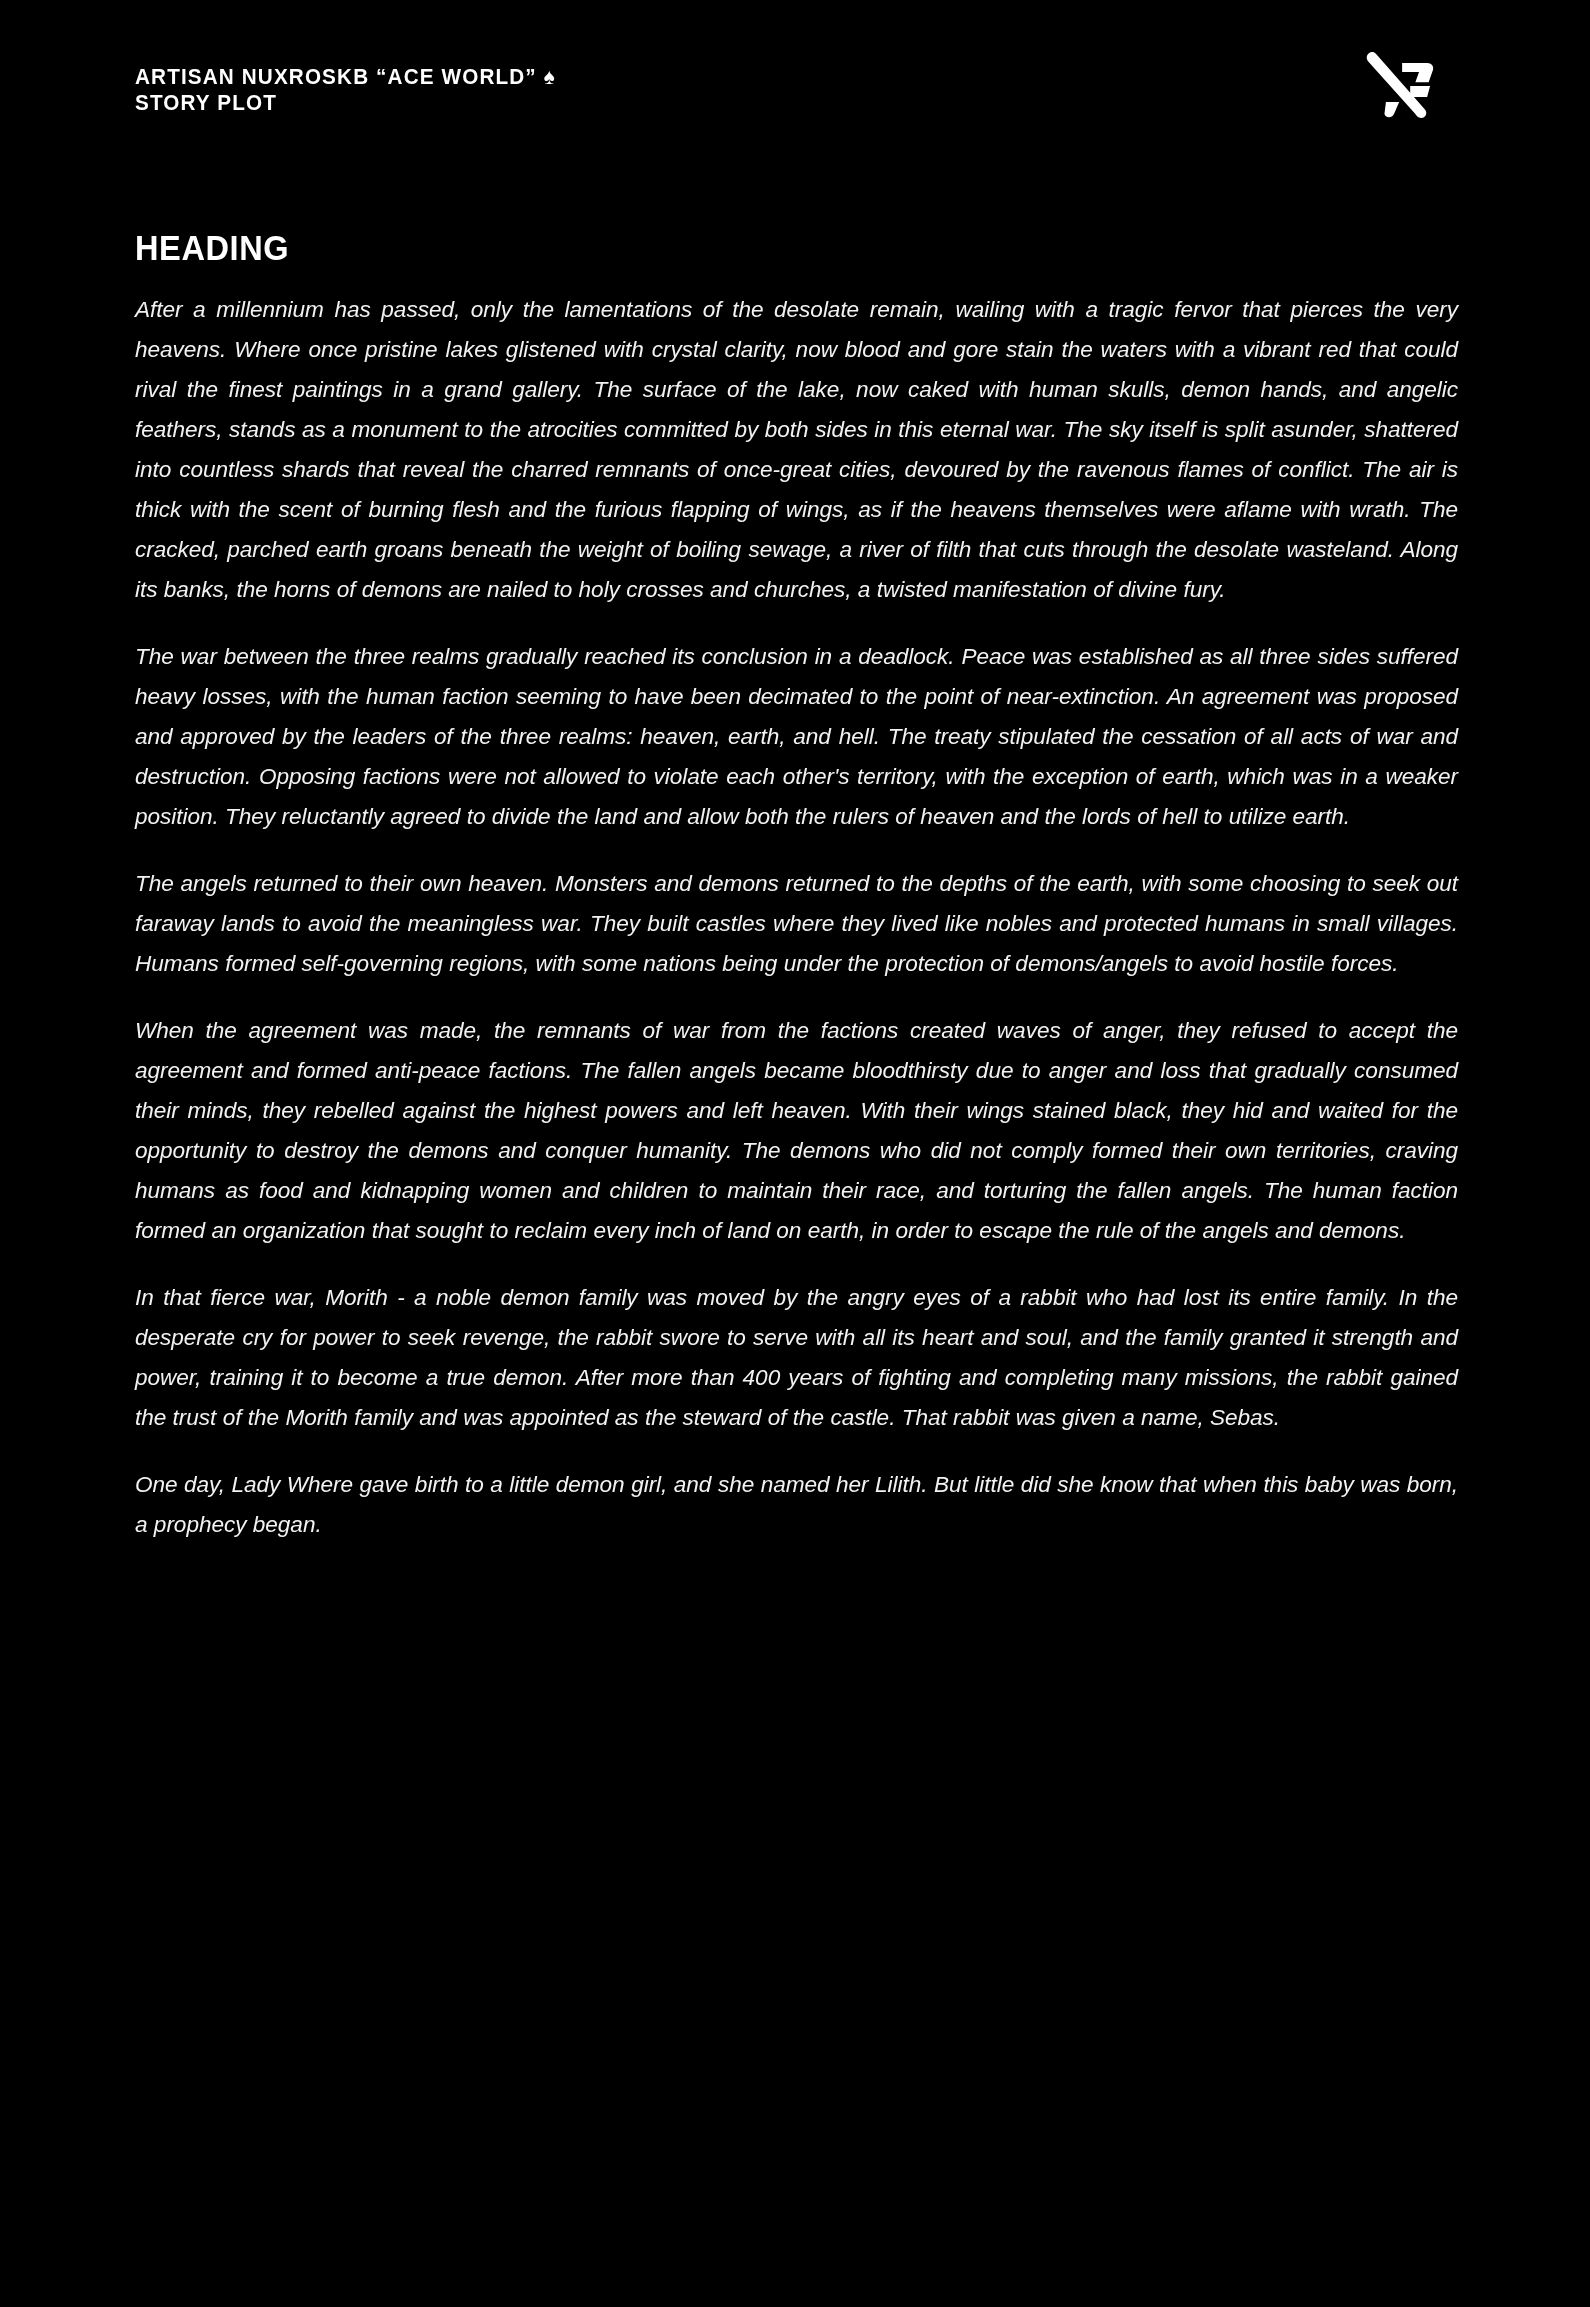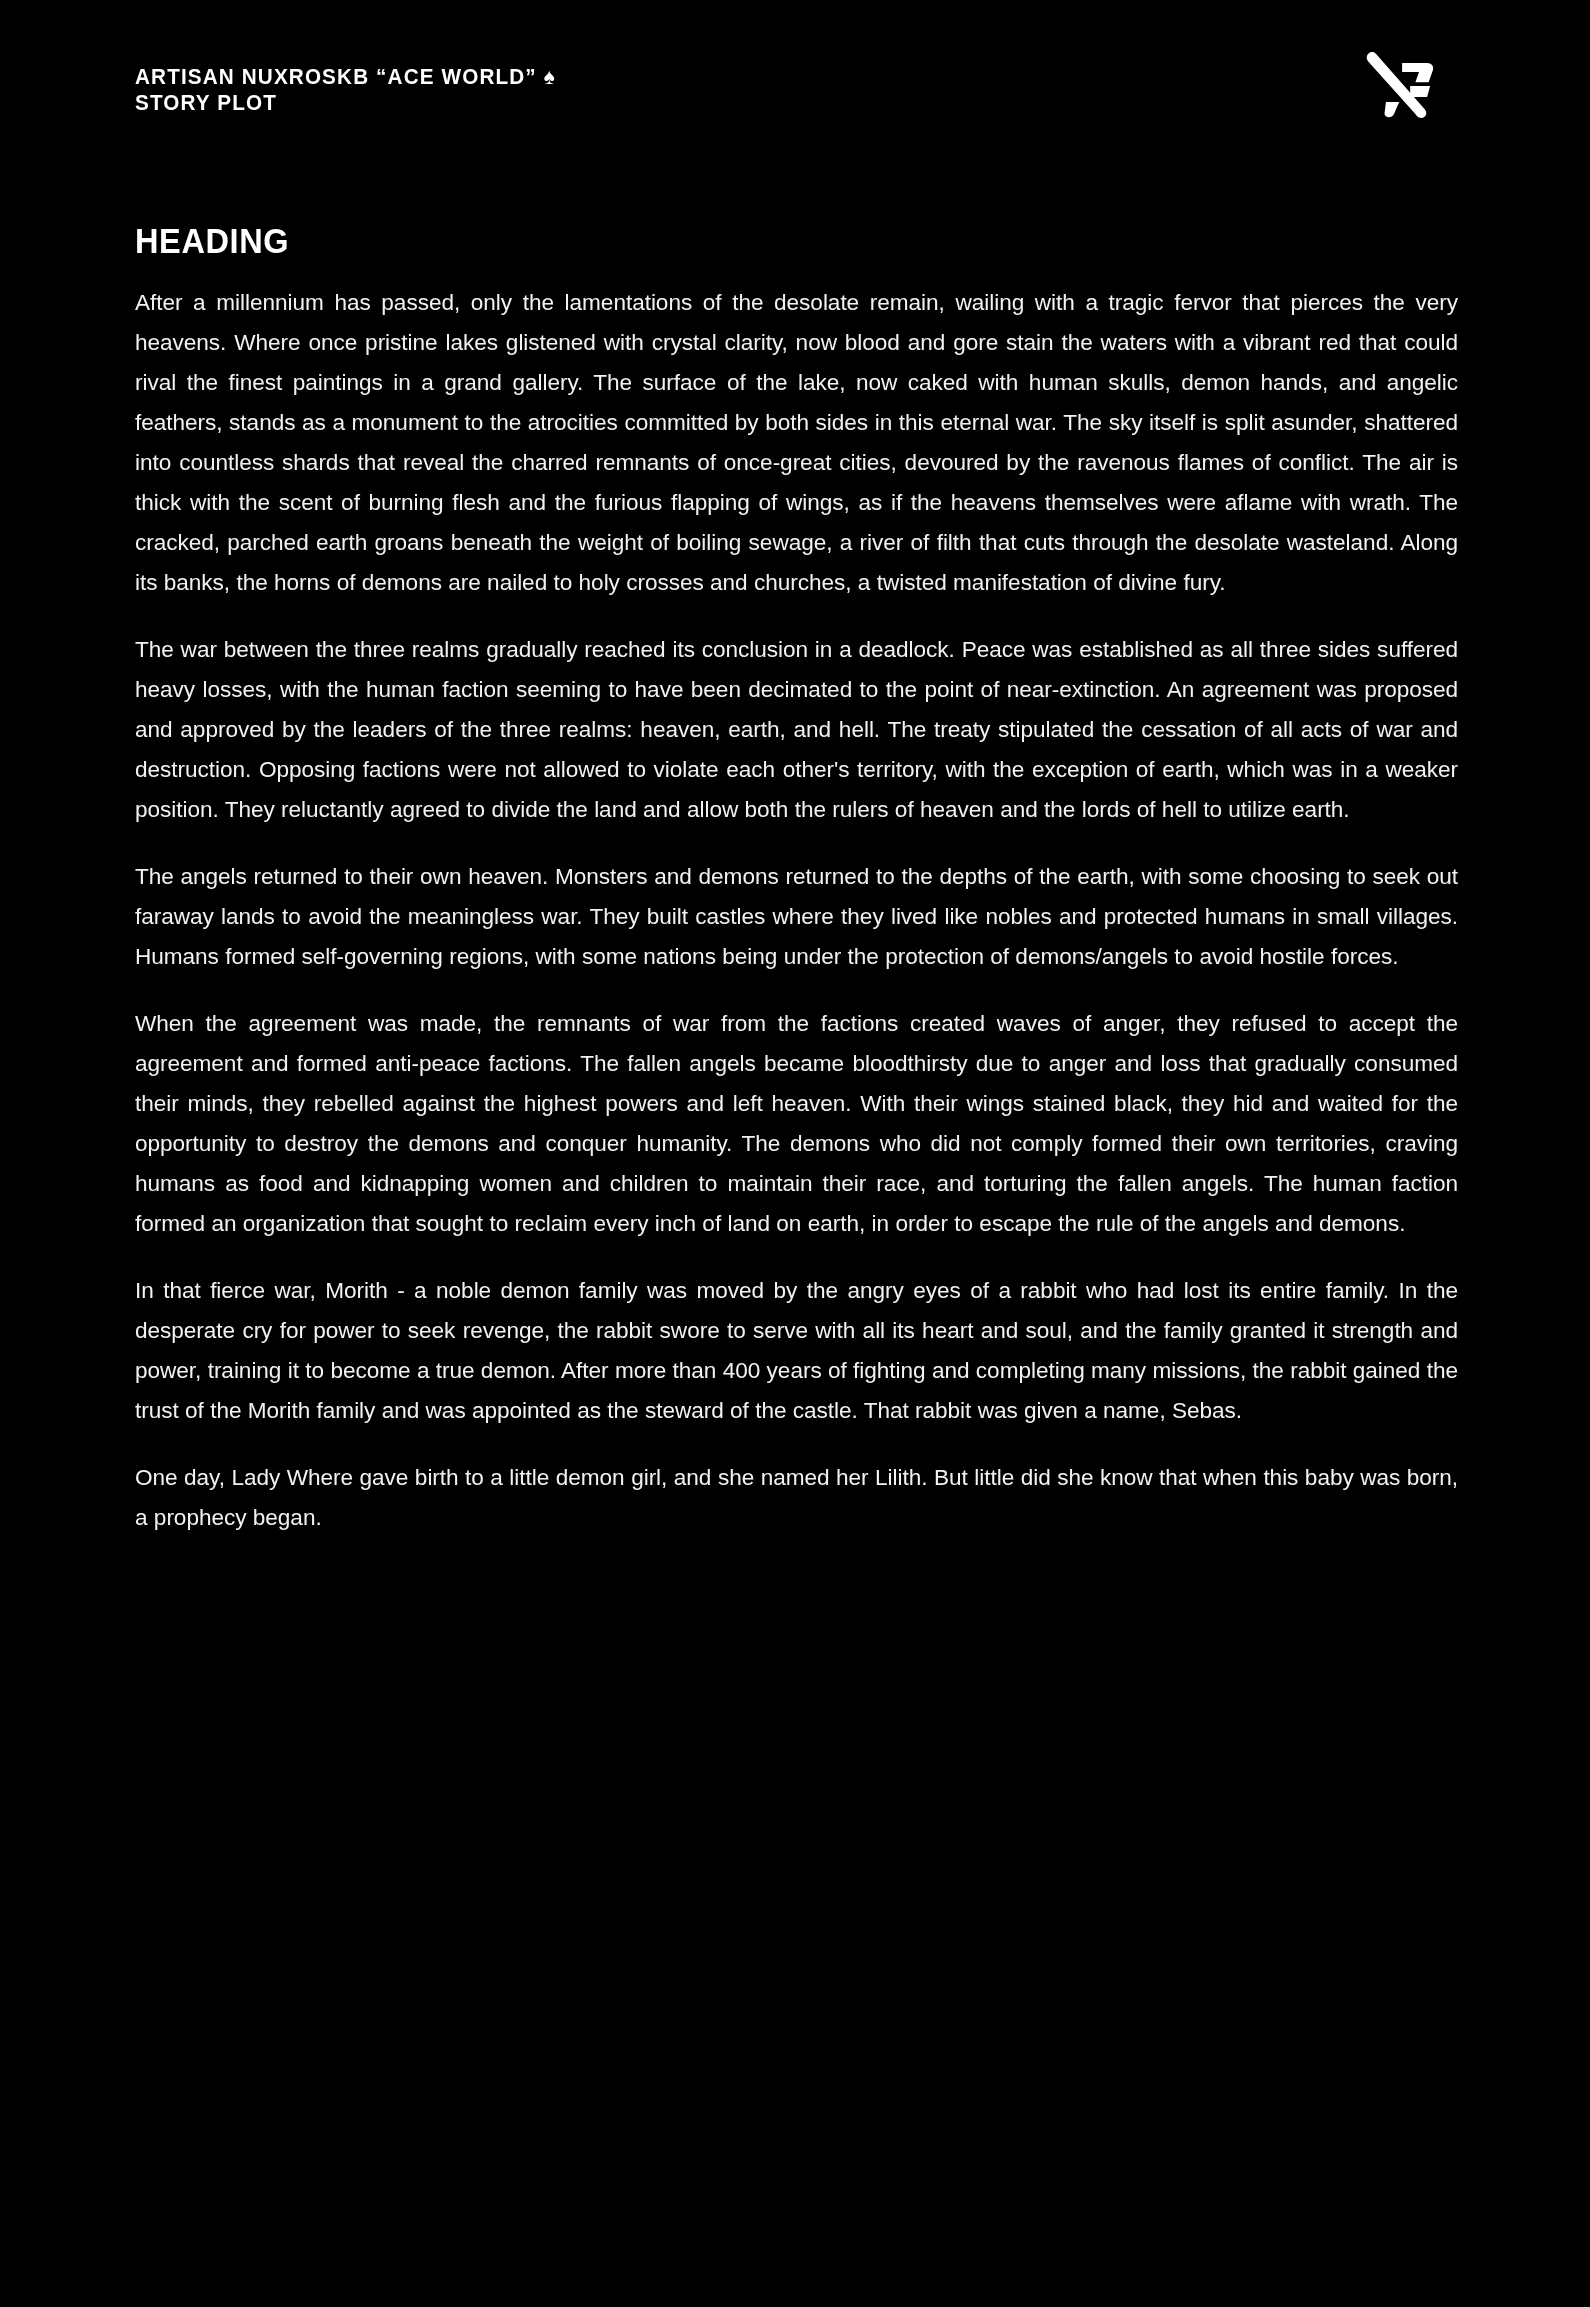--- a/index.html
+++ b/index.html
@@ -63,21 +63,21 @@
   .logo svg {
     display: block;
     width: 104px;
     height: 81px;
   }
 
   
   .content {
     position: absolute;
     left: 135px;
-    top: 222px;
+    top: 229px;
     width: 1323px;
   }
 
   .doc-heading {
     font-family: "Liberation Sans", sans-serif;
     font-weight: bold;
     font-size: 35px;
     letter-spacing: 0.018em;
     line-height: 1.1;
     margin: 0 0 22px 0;
@@ -90,20 +90,21 @@
     margin: 0 0 27px 0;
     font-family: "Liberation Sans", sans-serif;
     font-size: 22.6px;
     line-height: 40px;
     text-align: justify;
     text-justify: inter-word;
     color: #f2f2f2;
     letter-spacing: -0.002em;
     word-spacing: 0.005em;
     hyphens: auto;
+    font-style: italic;
     -webkit-hyphens: auto;
   }
   .body-copy p:last-child {
     margin-bottom: 0;
   }
 </style>
 </head>
 <body>
 
 <div class="page">

